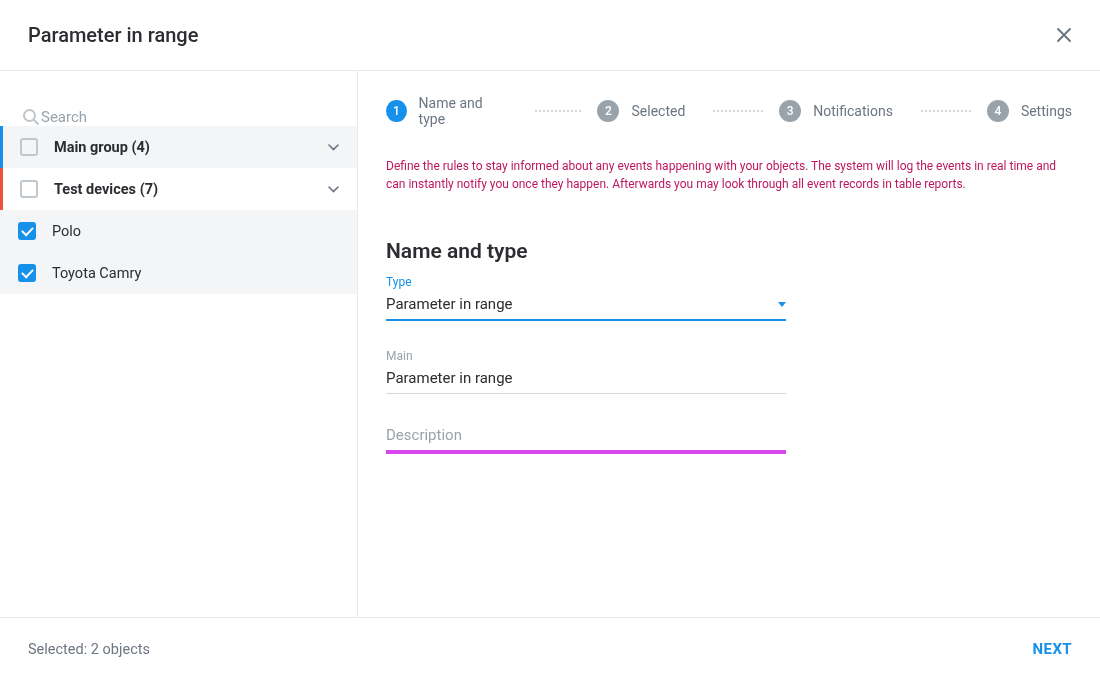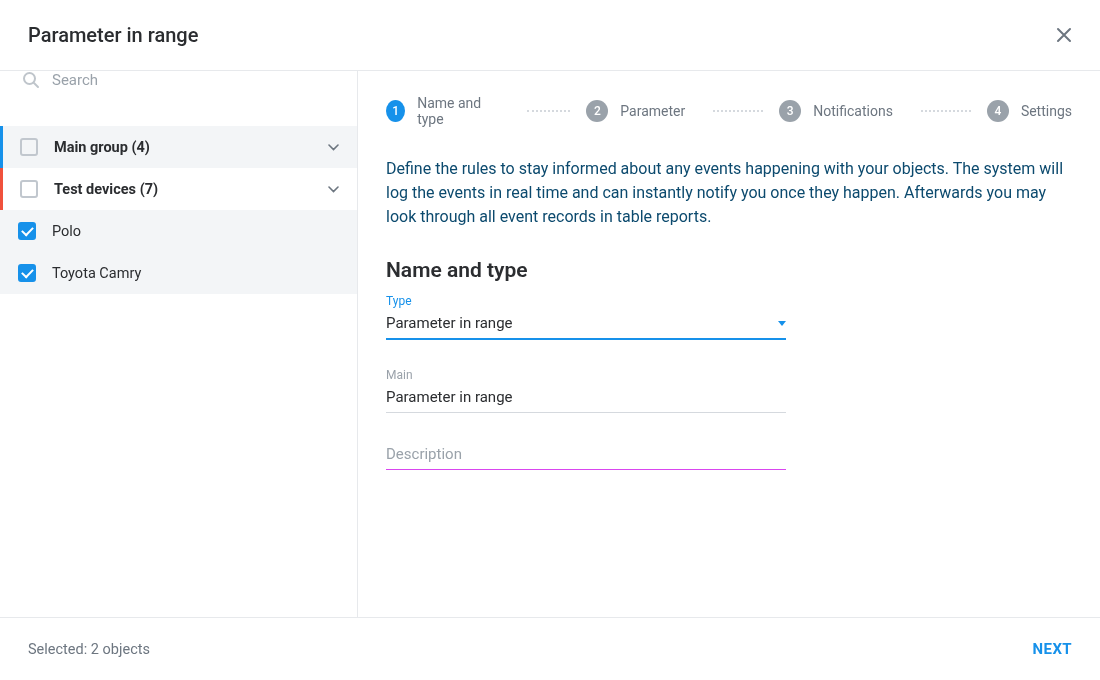--- a/index.html
+++ b/index.html
@@ -2,21 +2,21 @@
 <html><head>
 <meta charset="utf-8">
 <style>
 *{box-sizing:border-box;margin:0;padding:0;font-family:-apple-system,BlinkMacSystemFont,"Segoe UI",Roboto,Arial,sans-serif}
 body{width:1100px;height:680px;overflow:hidden;background:#fff;color:#2b2d30}
 .header{height:71px;display:flex;align-items:center;justify-content:space-between;padding:0 28px;border-bottom:1px solid #e7e9ec}
 .title{font-size:20px;font-weight:500;color:#2b2d30}
 .close-btn{cursor:pointer;color:#6d7680;font-size:22px;line-height:1}
 .body{display:flex;height:546px}
 .sidebar{width:358px;border-right:1px solid #e7e9ec;display:flex;flex-direction:column}
-.search-row{height:55px;display:flex;align-items:flex-start;padding:0 22px;gap:12px;color:#bfc5cb}
+.search-row{height:55px;display:flex;align-items:flex-end;padding:0 22px;gap:1px;color:#bfc5cb}
 .search-row input{border:none;outline:none;font-size:15px;color:#6d7680;flex:1;background:transparent}
 .search-row input::placeholder{color:#9aa2aa}
 .tree{flex:1;overflow:auto}
 .row{display:flex;align-items:center;height:42px;padding-left:20px;padding-right:18px;gap:16px;cursor:pointer;position:relative}
 .row .lbl{flex:1;font-size:14.5px;color:#2b2d30}
 .row.group .lbl{font-weight:700}
 .row .chev{color:#6d7680;font-size:13px}
 .row .chk{width:18px;height:18px;border:2px solid #c1c7ce;border-radius:3px;flex-shrink:0;display:flex;align-items:center;justify-content:center}
 .row .chk.checked{background:#1691ea;border-color:#1691ea}
 .row .chk.checked::after{content:"";width:5px;height:9px;border:solid #fff;border-width:0 2px 2px 0;transform:rotate(44deg) translate(-1px,-1px)}
@@ -25,31 +25,31 @@
 .row.sel::before{content:"";position:absolute;left:0;top:0;bottom:0;width:3px;background:#1691ea}
 .row.red::before{content:"";position:absolute;left:0;top:0;bottom:0;width:3px;background:#f0513c}
 .group-children{background:#f3f5f7}
 .main{flex:1;padding:24px 28px 0 28px;overflow:auto}
 .stepper{display:flex;align-items:center;gap:0;margin-bottom:30px}
 .step{display:flex;align-items:center;gap:12px}
 .step .num{width:22px;height:22px;border-radius:50%;background:#9aa2aa;color:#fff;display:flex;align-items:center;justify-content:center;font-size:12px;font-weight:500}
 .step.active .num{background:#1691ea}
 .step .slabel{font-size:14px;color:#6d7680}
 .step .line{height:1px;width:50px;margin:0 16px;border-top:2px dotted #d5d9de}
-.intro{font-size:16px;line-height:1.5;color:#0c4a6e;margin-bottom:29px}
+.intro{font-size:12px;line-height:1.5;color:#be185d;margin-bottom:46px}
 .sect-title{font-size:21px;font-weight:600;color:#2b2d30;margin-bottom:12px}
 .field{margin-bottom:28px;max-width:400px;position:relative}
 .field .flabel{font-size:12px;color:#1691ea;margin-bottom:2px;display:block}
 .field .flabel.muted{color:#9aa2aa}
 .field .fval{font-size:15px;color:#2b2d30;padding:4px 0 6px;border-bottom:2px solid #1691ea;display:flex;align-items:center;justify-content:space-between}
 .field .fval.plain{border-bottom:1px solid #d5d9de}
 .field .fval input{border:none;outline:none;font-size:15px;width:100%;background:transparent;color:#2b2d30}
 .field .fval input::placeholder{color:#9aa2aa}
 .tri{width:0;height:0;border-left:4px solid transparent;border-right:4px solid transparent;border-top:5px solid #1691ea}
-.field.desc .fval{border-bottom:1px solid #d946ef;color:#9aa2aa}
+.field.desc .fval{border-bottom:4px solid #d946ef;color:#9aa2aa}
 .footer{height:63px;border-top:1px solid #e7e9ec;display:flex;align-items:center;justify-content:space-between;padding:0 28px}
 .foot-left{font-size:14.5px;color:#6d7680}
 .next-btn{color:#1691ea;font-size:15px;font-weight:700;letter-spacing:.4px;cursor:pointer;background:none;border:none}
 svg{display:block}
 </style>
 </head>
 <body>
 
 <div class="header">
   <div class="title">Parameter in range</div>
@@ -109,21 +109,21 @@
 
   <div class="main">
     <div class="stepper">
       <div class="step active">
         <span class="num">1</span>
         <span class="slabel">Name and type</span>
         <span class="line"></span>
       </div>
       <div class="step">
         <span class="num">2</span>
-        <span class="slabel">Parameter</span>
+        <span class="slabel">Selected</span>
         <span class="line"></span>
       </div>
       <div class="step">
         <span class="num">3</span>
         <span class="slabel">Notifications</span>
         <span class="line"></span>
       </div>
       <div class="step">
         <span class="num">4</span>
         <span class="slabel">Settings</span>

